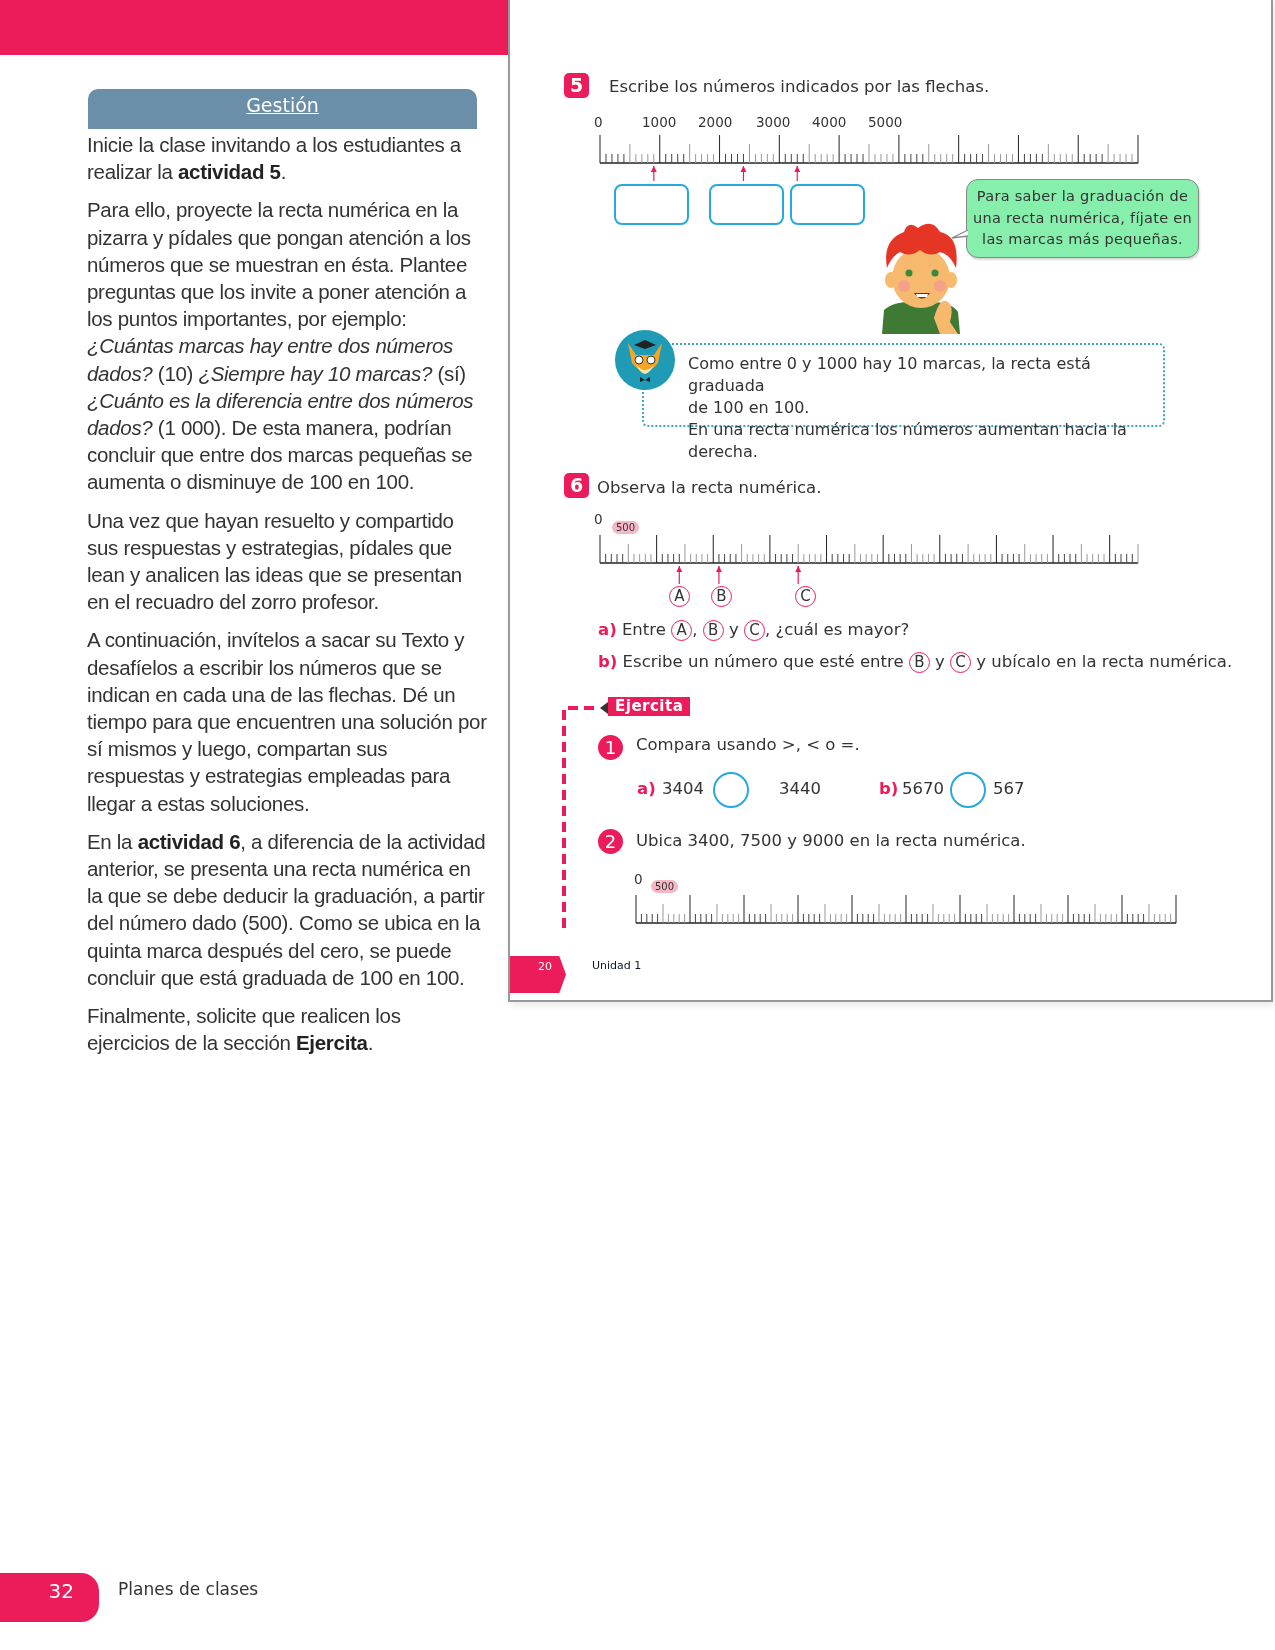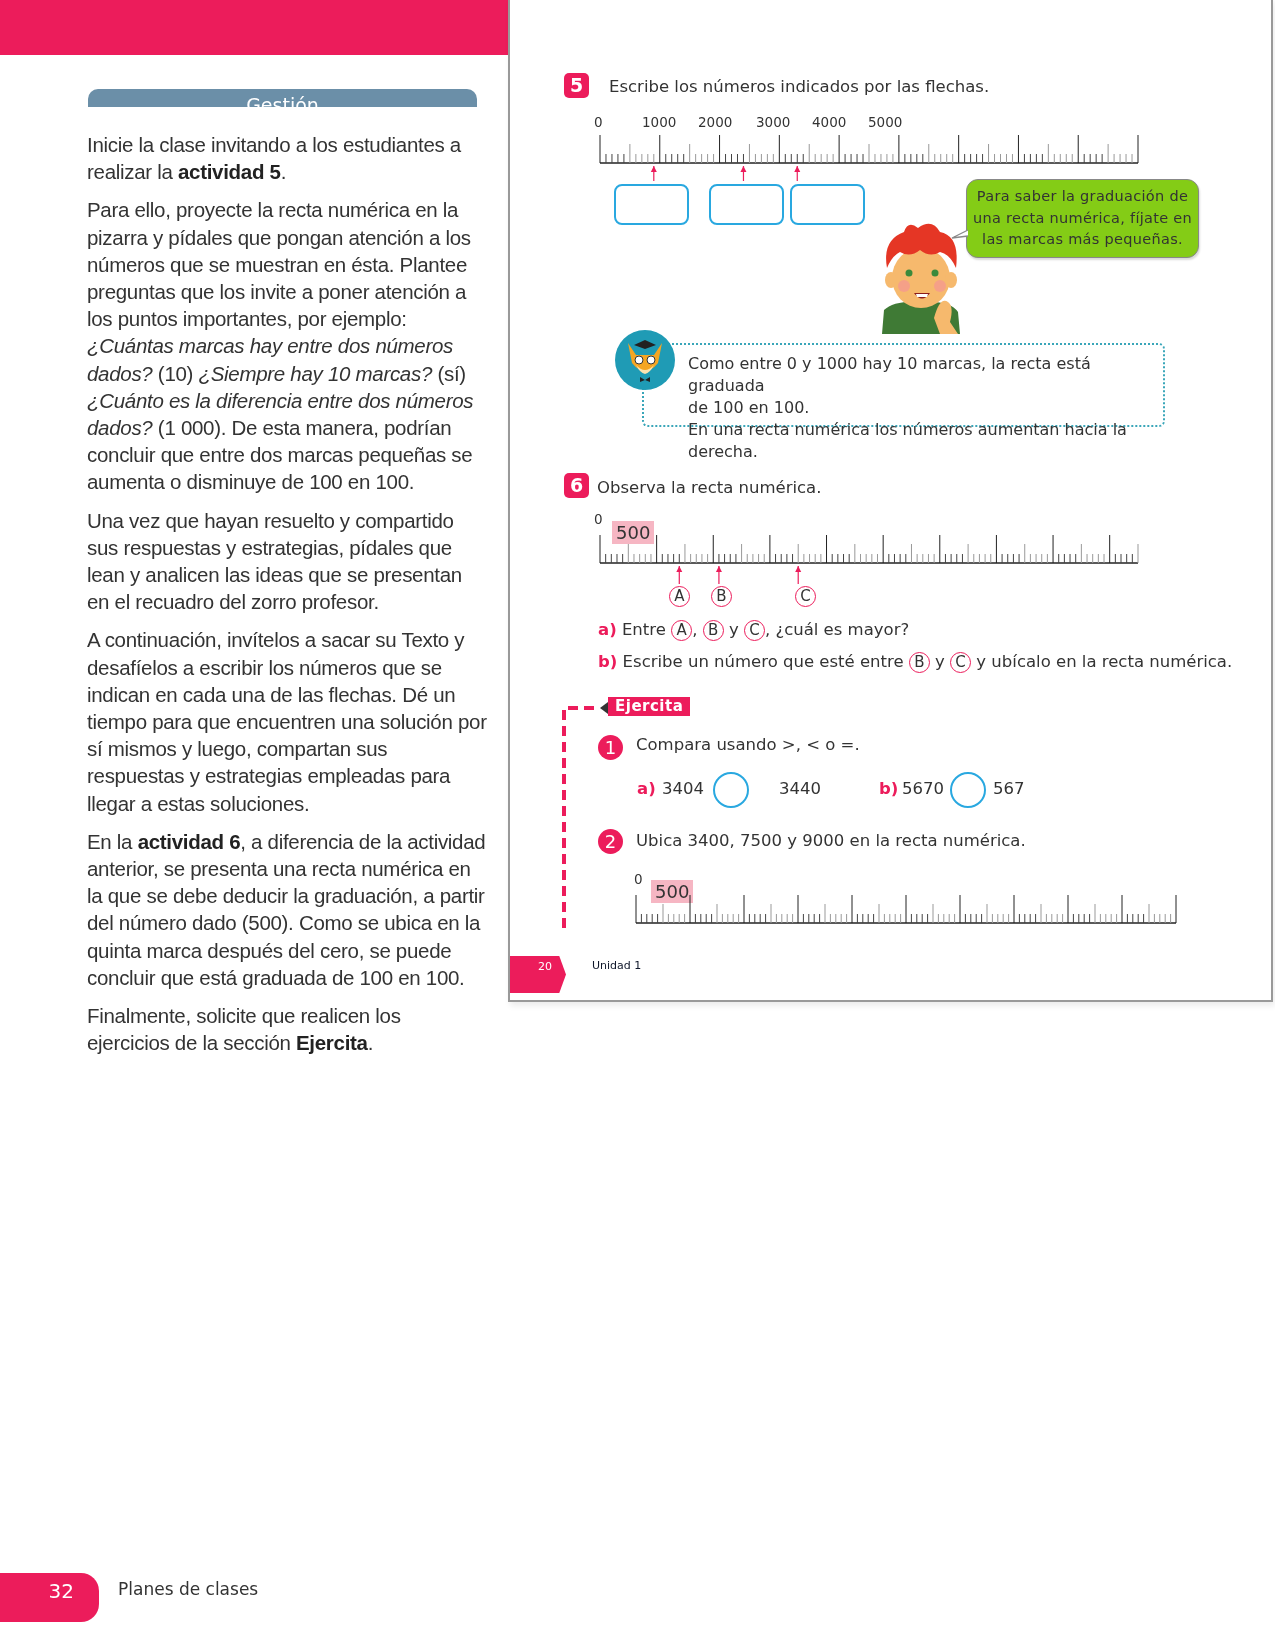--- a/index.html
+++ b/index.html
@@ -1,38 +1,38 @@
 <!DOCTYPE html>
 <html><head>
 <meta charset="utf-8">
 <style>
   html,body{margin:0;padding:0;}
   body{width:1275px;height:1650px;position:relative;background:#fff;overflow:hidden;font-family:"DejaVu Sans",sans-serif;color:#2a2a2a;}
   .abs{position:absolute;}
   #top-band{left:0;top:0;width:508px;height:55px;background:#ec1c5b;}
-  #gestion-bar{left:88px;top:89px;width:389px;height:18px;background:#6b8fa8;border-radius:10px 10px 0 0;color:#fff;text-align:center;font-size:19px;line-height:32px;font-family:"DejaVu Sans",sans-serif;text-decoration:underline;}
+  #gestion-bar{left:88px;top:89px;width:389px;height:40px;background:#6b8fa8;border-radius:10px 10px 0 0;color:#fff;text-align:center;font-size:19px;line-height:32px;font-family:"DejaVu Sans",sans-serif;text-decoration:underline;}
   #left-text{left:87px;top:131px;width:400px;font-family:"Liberation Sans",sans-serif;font-size:20.5px;line-height:27.2px;color:#333;letter-spacing:-0.3px;}
   #left-text p{margin:0 0 11px 0;}
   #left-text b{font-weight:bold;color:#222;}
   #left-text i{font-style:italic;}
   #footer-pill{left:0;top:1573px;width:99px;height:49px;background:#ec1c5b;border-radius:0 18px 18px 0;color:#fff;font-size:20px;line-height:36px;text-align:right;box-sizing:border-box;padding-right:25px;}
   #footer-label{left:118px;top:1579px;font-size:17px;color:#333;}
   #page-frame{left:508px;top:-2px;width:765px;height:1004px;border:2px solid #999;border-top:none;box-sizing:border-box;background:#fff;box-shadow:2px 4px 6px rgba(0,0,0,0.08);}
   .num-badge{background:#ec1c5b;color:#fff;font-weight:bold;font-size:19px;width:25px;height:25px;border-radius:5px;text-align:center;line-height:25px;}
   .instr{font-size:16.5px;color:#333;}
   .nl-label{font-size:13.5px;color:#333;}
   .ans-box{width:75px;height:41px;border:2px solid #29a8e0;border-radius:8px;box-sizing:border-box;background:#fff;}
-  #bubble{left:966px;top:179px;width:233px;height:79px;border:1.5px solid #888;border-radius:12px;background:#84cc16;box-shadow:1px 2px 2px rgba(0,0,0,0.15);font-size:14.5px;line-height:21.5px;text-align:center;color:#333;box-sizing:border-box;padding-top:6px;letter-spacing:0.3px;}
+  #bubble{left:966px;top:179px;width:233px;height:79px;border:1.5px solid #888;border-radius:12px;background:#86efac;box-shadow:1px 2px 2px rgba(0,0,0,0.15);font-size:14.5px;line-height:21.5px;text-align:center;color:#333;box-sizing:border-box;padding-top:6px;letter-spacing:0.3px;}
   #fox-box{left:642px;top:343px;width:523px;height:84px;border:2px dotted #3aa6b9;border-radius:6px;box-sizing:border-box;font-size:16px;line-height:22px;color:#333;padding:8px 0 0 44px;}
   .circle-letter{display:inline-block;width:19px;height:19px;border:1.5px solid #ec1c5b;border-radius:50%;text-align:center;line-height:19px;font-size:15px;color:#333;box-sizing:content-box;}
   .q-label{color:#ec1c5b;font-weight:bold;}
   #ejercita-tag{left:608px;top:697px;height:19px;background:#ec1c5b;color:#fff;font-weight:bold;font-size:15px;line-height:19px;padding:0 7px;letter-spacing:0.5px;}
   .round-num{width:25px;height:25px;border-radius:50%;background:#ec1c5b;color:#fff;font-size:18px;text-align:center;line-height:25px;}
   .cmp-circle{width:36px;height:36px;border:2px solid #29a8e0;border-radius:50%;box-sizing:border-box;}
-  .pink-tag{background:#f6b6c3;border-radius:0;font-size:18px;color:#333;padding:1px 4px;}
+  .pink-tag{background:#f6b6c3;border-radius:8px;font-size:10px;color:#333;padding:1px 4px;}
   #unit-pill{left:510px;top:956px;width:56px;height:37px;background:#ec1c5b;color:#fff;font-size:11px;line-height:22px;text-align:right;box-sizing:border-box;padding-right:14px;clip-path:polygon(0 0,88% 0,100% 50%,88% 100%,0 100%);}
   #unit-label{left:592px;top:959px;font-size:11px;color:#0f172a;}
 </style>
 </head>
 <body>
 
 <div id="top-band" class="abs"></div>
 <div id="gestion-bar" class="abs">Gestión</div>
 <div id="left-text" class="abs">
     <p><span>Inicie la clase invitando a los estudiantes a realizar la </span><b>actividad 5</b><span>.</span></p>

